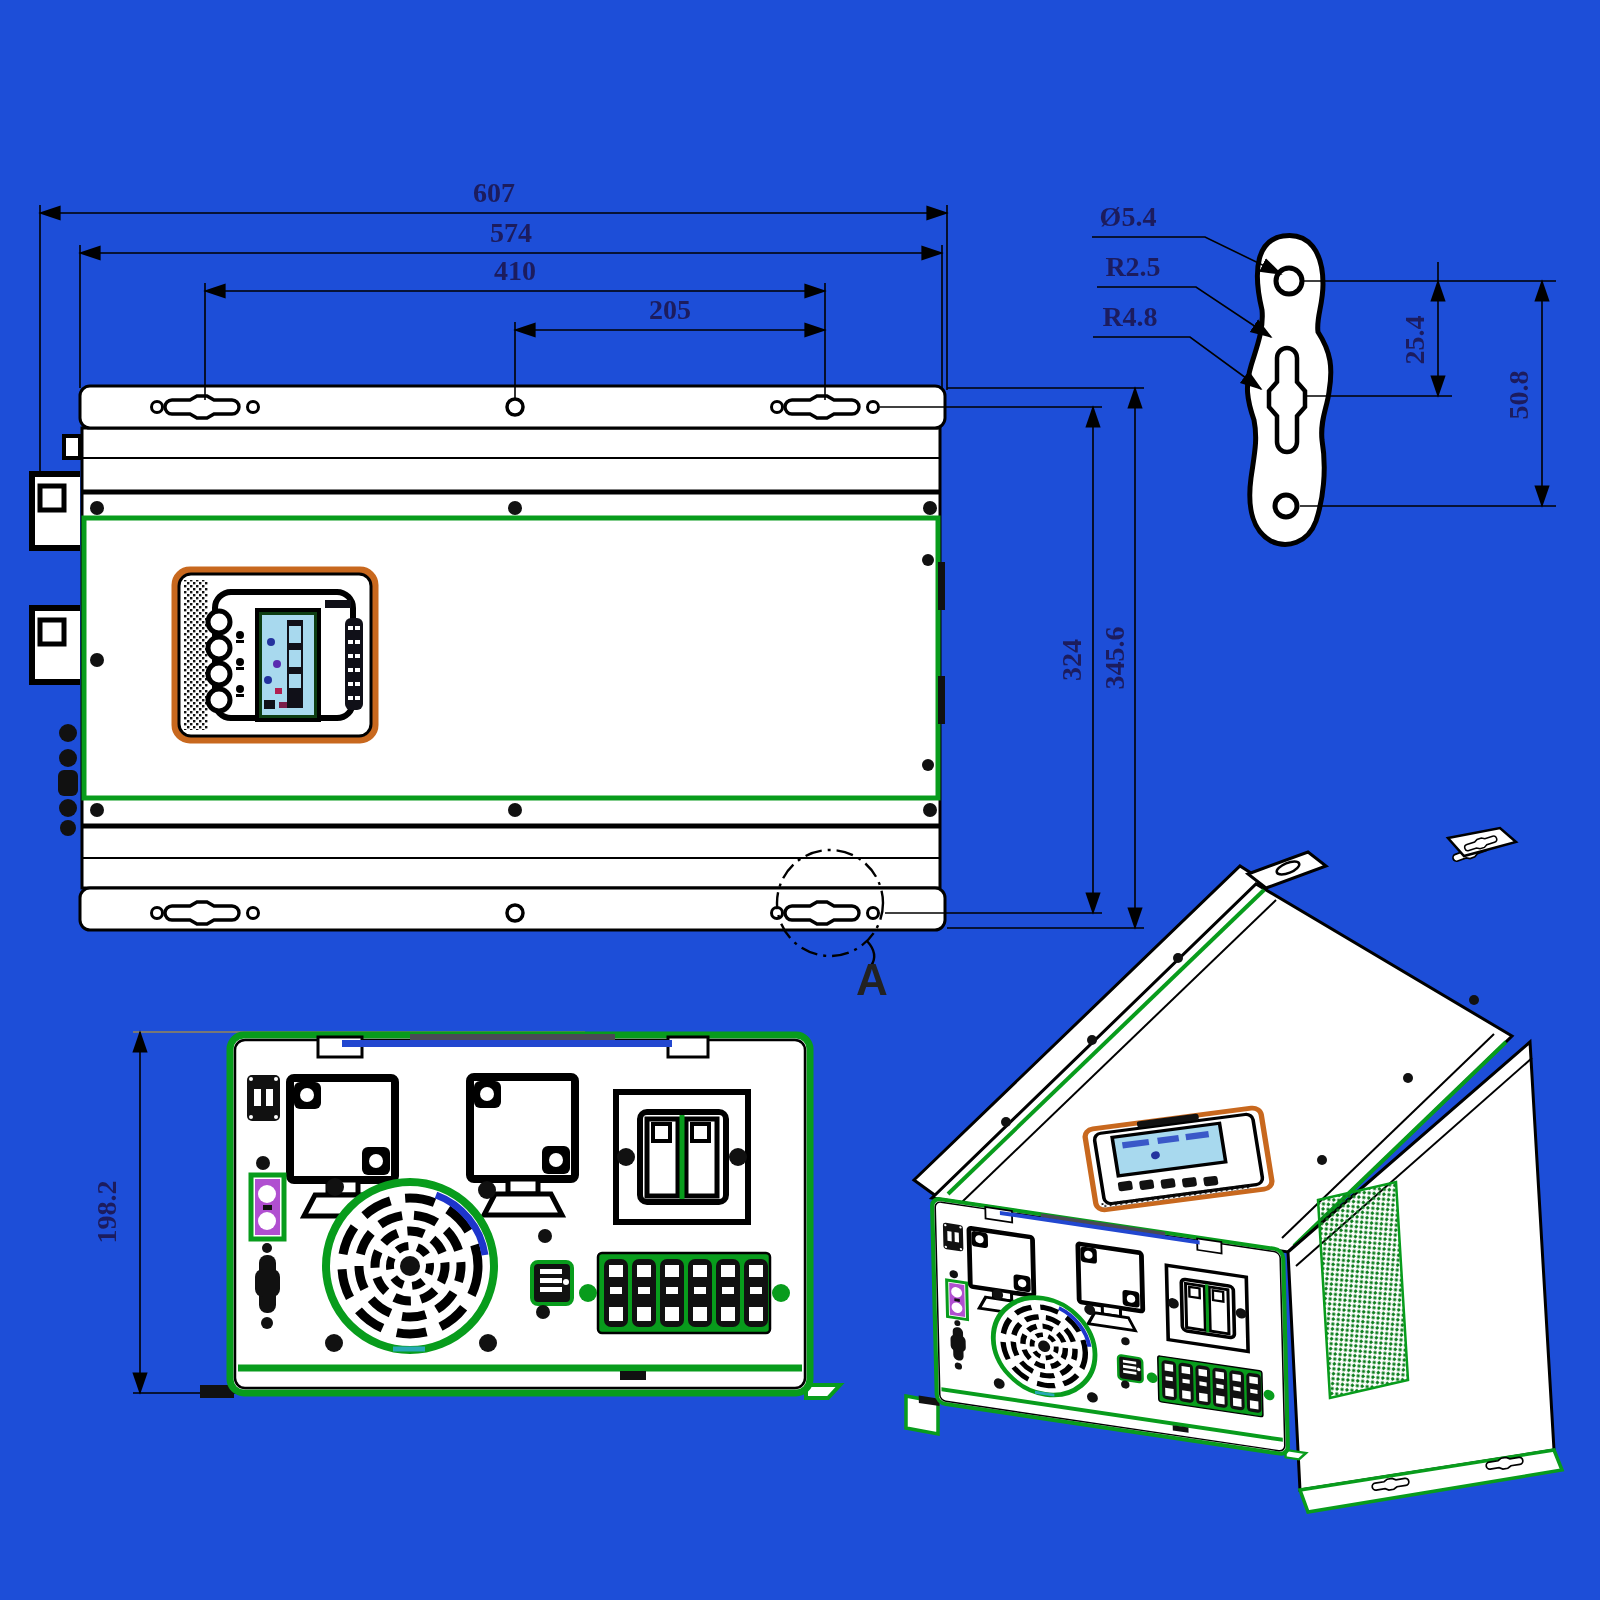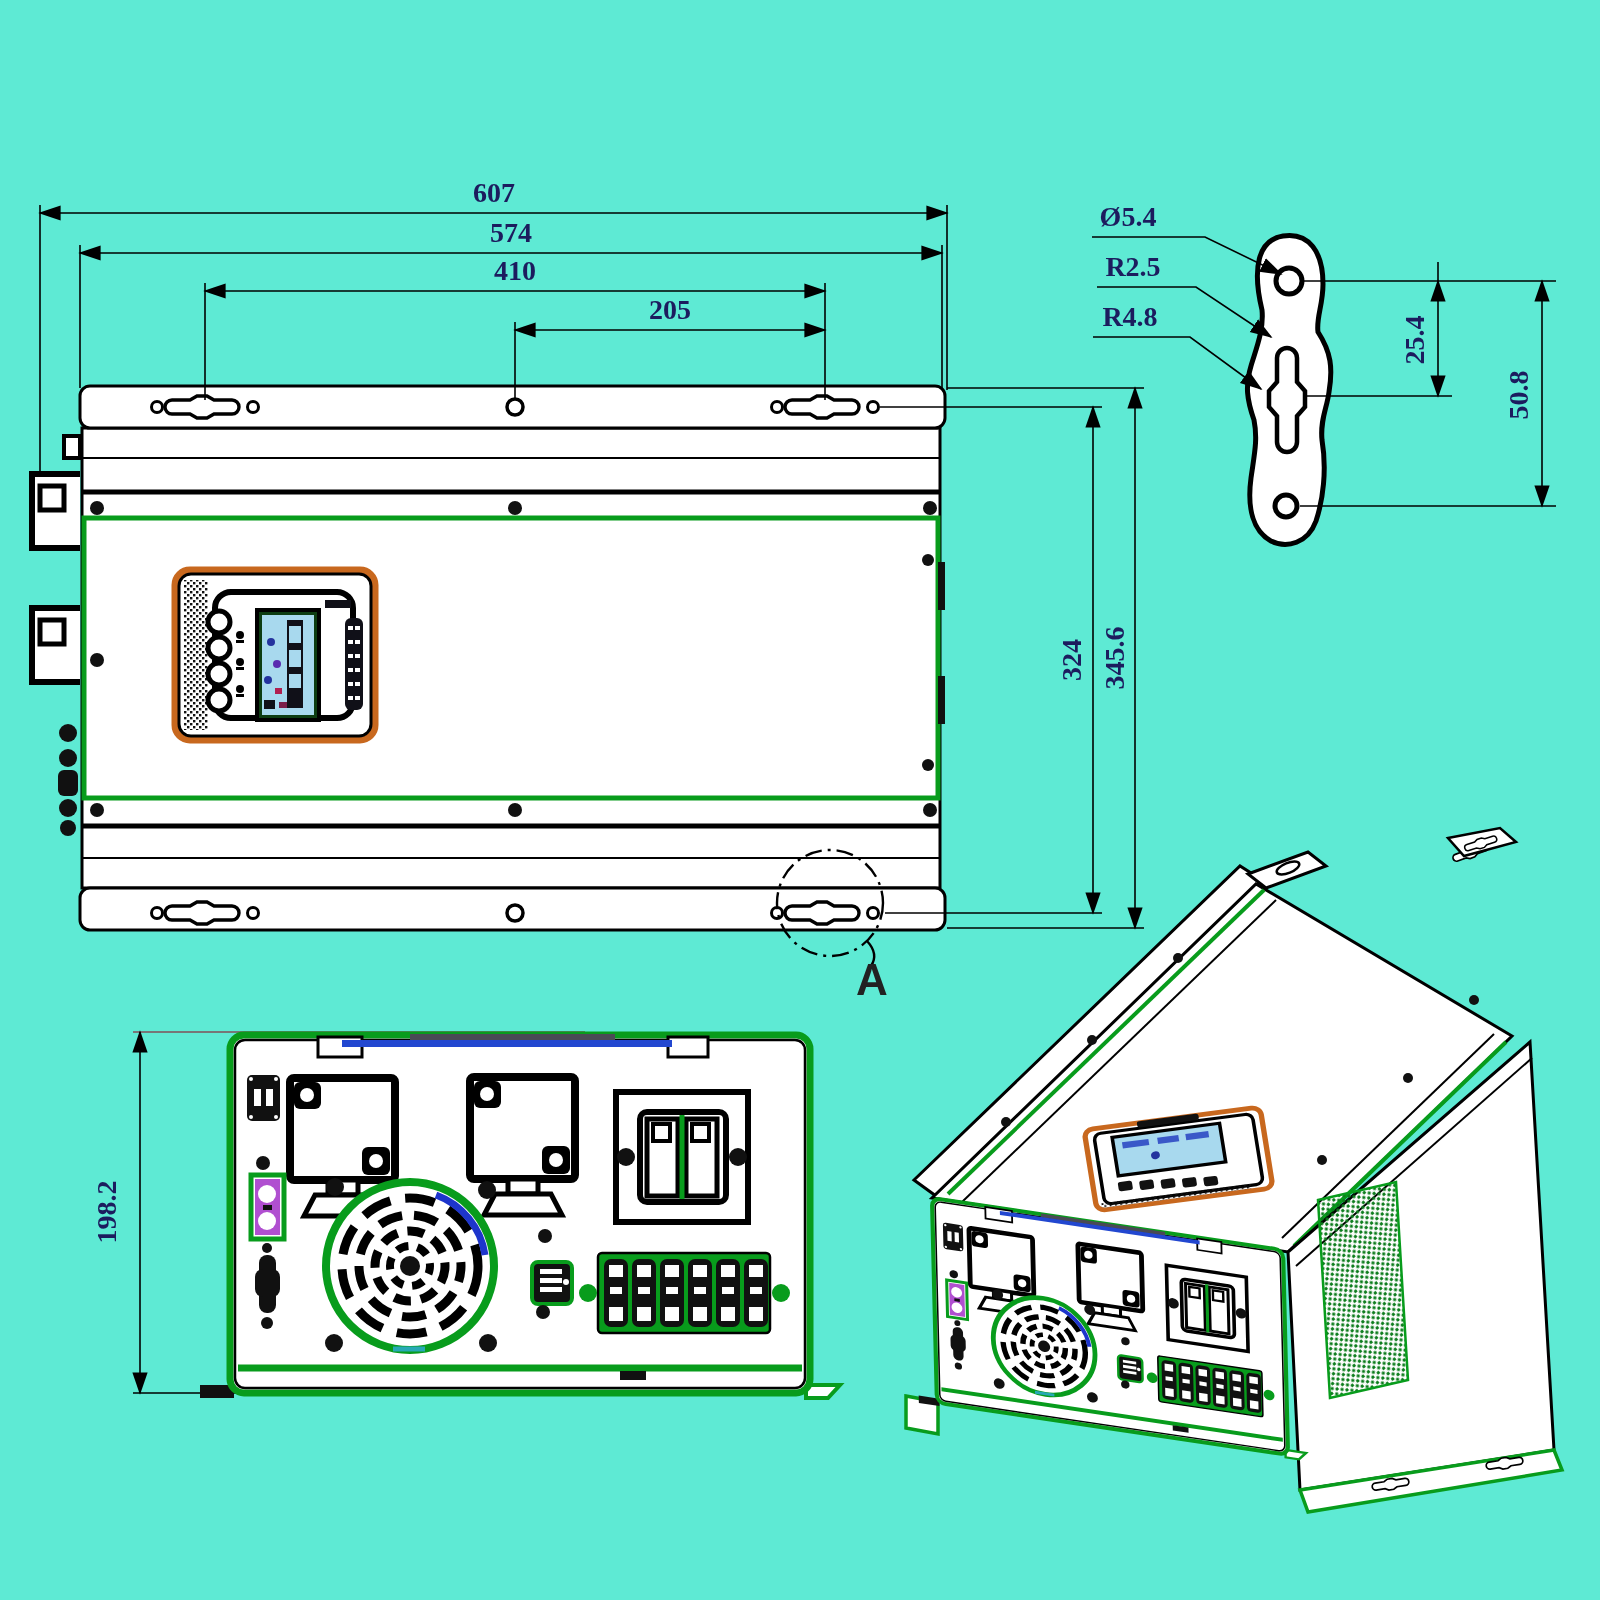--- a/index.html
+++ b/index.html
@@ -1,16 +1,16 @@
 <!DOCTYPE html>
 <html><head>
 <meta charset="utf-8">
 <style>
   html,body{margin:0;padding:0;background:#fff;}
-  .stage{width:1600px;height:1600px;position:relative;background:#5eead4;font-family:"Liberation Sans",sans-serif;}
+  .stage{width:1600px;height:1600px;position:relative;background:#1d4ed8;font-family:"Liberation Sans",sans-serif;}
   svg{position:absolute;left:0;top:0;}
   text.dim{font-family:"Liberation Serif",serif;font-weight:700;font-size:28px;fill:#1c1c5e;}
   text.dimv{font-family:"Liberation Serif",serif;font-weight:700;font-size:28px;fill:#1c1c5e;}
   text.marker{font-family:"Liberation Sans",sans-serif;font-weight:700;font-size:44px;fill:#222;}
   .thin{stroke:#000;stroke-width:1.6;fill:none;}
   .dimline{stroke:#000;stroke-width:1.6;fill:none;}
   .edge2{stroke:#000;stroke-width:2;fill:none;}
 </style>
 </head>
 <body>

